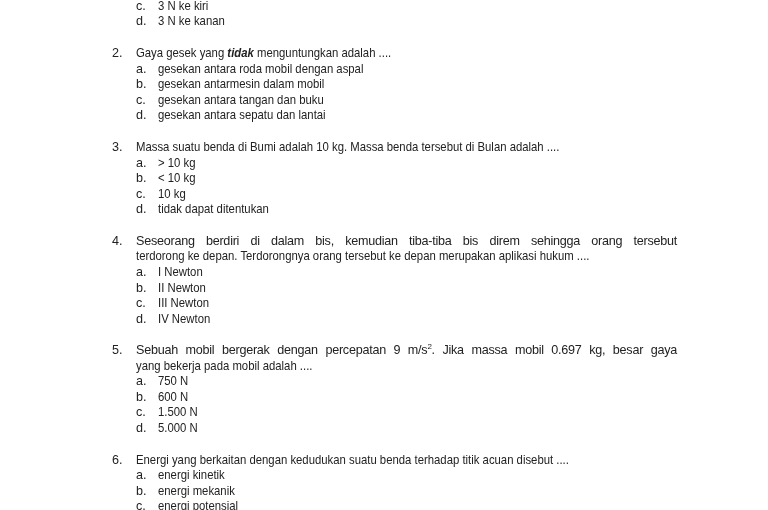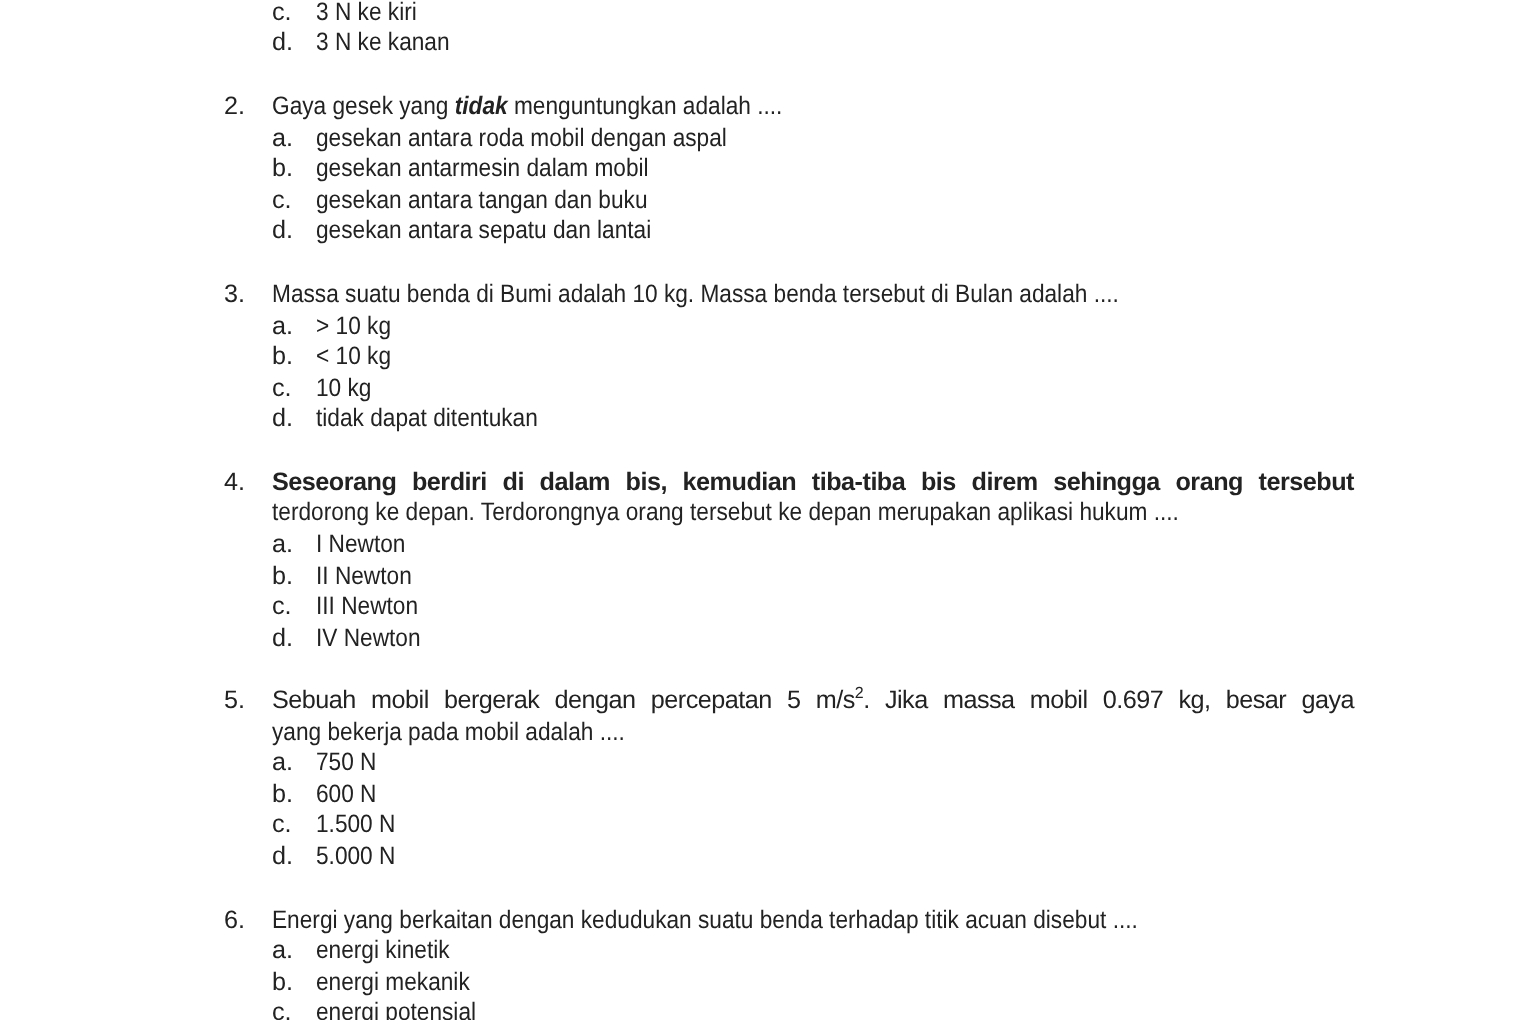--- a/index.html
+++ b/index.html
@@ -121,21 +121,21 @@
     </div>
     <div class="line" style="top:202px;">
       <span class="optletter">d.</span>
       <span class="opttext narrow">tidak dapat ditentukan</span>
     </div>
   </div>
 
   <div>
     <div class="line" style="top:234px;">
       <span class="num">4.</span>
-      <span class="qtext justify" style="font-stretch:condensed; letter-spacing:-0.25px; word-spacing:1px;font-weight:bold;">Seseorang berdiri di dalam bis, kemudian tiba-tiba bis direm sehingga orang tersebut</span>
+      <span class="qtext justify" style="font-stretch:condensed; letter-spacing:-0.25px; word-spacing:1px;">Seseorang berdiri di dalam bis, kemudian tiba-tiba bis direm sehingga orang tersebut</span>
     </div>
     <div class="line" style="top:249px;">
       <span class="qtext narrow">terdorong ke depan. Terdorongnya orang tersebut ke depan merupakan aplikasi hukum ....</span>
     </div>
     <div class="line" style="top:265px;">
       <span class="optletter">a.</span>
       <span class="opttext narrow">I Newton</span>
     </div>
     <div class="line" style="top:281px;">
       <span class="optletter">b.</span>
@@ -147,21 +147,21 @@
     </div>
     <div class="line" style="top:312px;">
       <span class="optletter">d.</span>
       <span class="opttext narrow">IV Newton</span>
     </div>
   </div>
 
   <div>
     <div class="line" style="top:343px;">
       <span class="num">5.</span>
-      <span class="qtext justify" style="letter-spacing:-0.25px;"><span>Sebuah mobil bergerak dengan percepatan 5 m/s</span><sup style="font-size:8px; line-height:0;">2</sup><span>. Jika massa mobil 0.697 kg, besar gaya</span></span>
+      <span class="qtext justify" style="letter-spacing:-0.25px;"><span>Sebuah mobil bergerak dengan percepatan 9 m/s</span><sup style="font-size:8px; line-height:0;">2</sup><span>. Jika massa mobil 0.697 kg, besar gaya</span></span>
     </div>
     <div class="line" style="top:359px;">
       <span class="qtext narrow">yang bekerja pada mobil adalah ....</span>
     </div>
     <div class="line" style="top:374px;">
       <span class="optletter">a.</span>
       <span class="opttext narrow">750 N</span>
     </div>
     <div class="line" style="top:390px;">
       <span class="optletter">b.</span>

